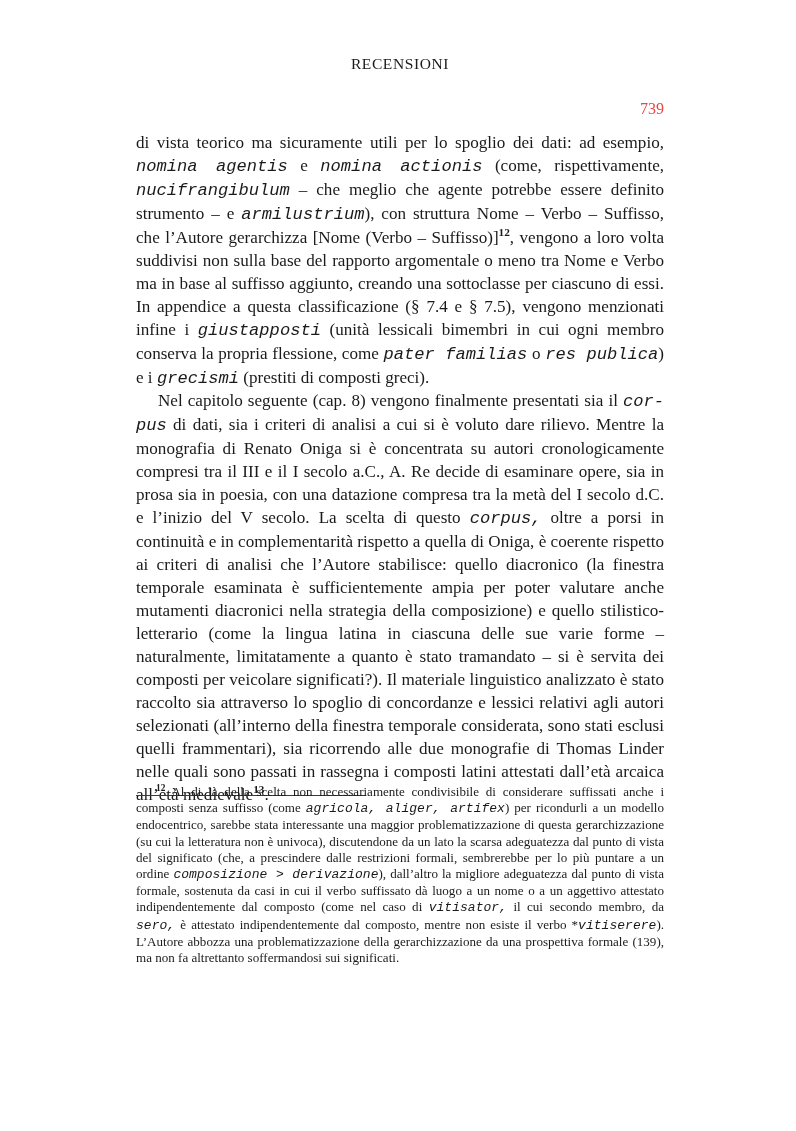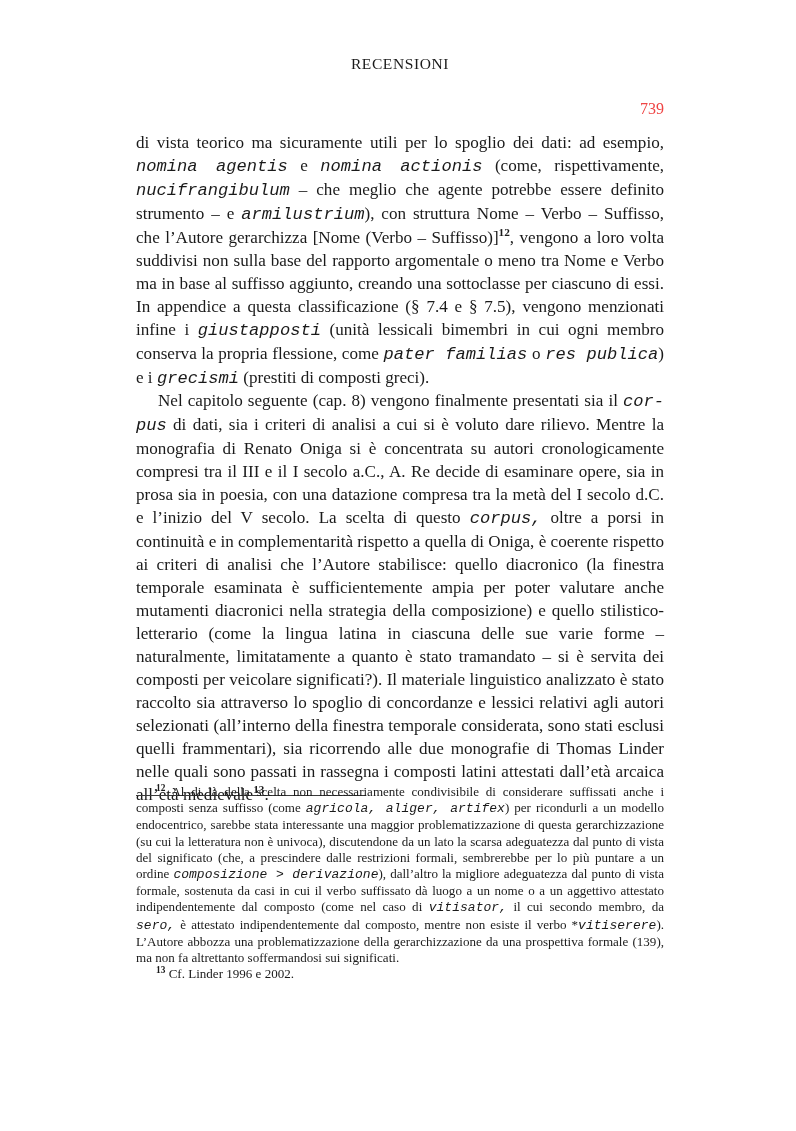--- a/index.html
+++ b/index.html
@@ -125,16 +125,15 @@
 
   <div class="textblock" id="textblock">
       <p class="para" id="para-1"><span>di vista teorico ma sicuramente utili per lo spoglio dei dati: ad esempio, </span><i>nomina agentis</i><span> e </span><i>nomina actionis</i><span> (come, rispettivamente, </span><i>nucifrangibulum</i><span> – che meglio che agente potrebbe essere definito strumento – e </span><i>armilu­strium</i><span>), con struttura Nome – Verbo – Suffisso, che l’Autore gerarchizza [Nome (Verbo – Suffisso)]</span><sup>12</sup><span>, vengono a loro volta suddivisi non sulla base del rapporto argomentale o meno tra Nome e Verbo ma in base al suffisso aggiunto, creando una sottoclasse per ciascuno di essi. In appendice a questa classificazione (§ 7.4 e § 7.5), vengono menzionati infine i </span><i>giustapposti</i><span> (unità lessicali bimembri in cui ogni membro conserva la propria flessione, come </span><i>pater familias</i><span> o </span><i>res publica</i><span>) e i </span><i>grecismi</i><span> (prestiti di composti greci).</span></p>
       <p class="para indent" id="para-2"><span>Nel capitolo seguente (cap. 8) vengono finalmente presentati sia il </span><i>cor­pus</i><span> di dati, sia i criteri di analisi a cui si è voluto dare rilievo. Mentre la monografia di Renato Oniga si è concentrata su autori cronologicamente compresi tra il III e il I secolo a.C., A. Re decide di esaminare opere, sia in prosa sia in poesia, con una datazione compresa tra la metà del I secolo d.C. e l’inizio del V secolo. La scelta di questo </span><i>corpus,</i><span> oltre a porsi in continuità e in complementarità rispetto a quella di Oniga, è coerente rispetto ai criteri di analisi che l’Autore stabilisce: quello diacronico (la finestra temporale esaminata è sufficientemente ampia per poter valutare anche mutamenti diacronici nella strategia della composizione) e quello stilistico-letterario (come la lingua latina in ciascuna delle sue varie forme – naturalmente, limitatamente a quanto è stato tramandato – si è servita dei composti per veicolare significati?). Il materiale linguistico analizzato è stato raccolto sia attraverso lo spoglio di concordanze e lessici relativi agli autori selezionati (all’interno della finestra temporale considerata, sono stati esclusi quelli frammentari), sia ricorrendo alle due monografie di Thomas Linder nelle quali sono passati in rassegna i composti latini attestati dall’età arcaica all’età medievale</span><sup>13</sup><span>.</span></p>
     </div>
 
   <div class="footnote-rule"></div>
 
   <div class="footnotes" id="footnotes">
       <p class="footnote" id="footnote-12"><sup>12</sup><span class="marker-gap"> </span><span>Al di là della scelta non necessariamente condivisibile di considerare suffissati anche i composti senza suffisso (come </span><i>agricola, aliger, artifex</i><span>) per ricondurli a un modello endocentrico, sarebbe stata interessante una maggior problematizzazione di questa gerarchizzazione (su cui la letteratura non è univoca), discutendone da un lato la scarsa adeguatezza dal punto di vista del significato (che, a prescindere dalle restrizioni formali, sembrerebbe per lo più puntare a un ordine </span><i>composizione &gt; derivazione</i><span>), dall’altro la migliore adeguatezza dal punto di vista formale, sostenuta da casi in cui il verbo suffissato dà luogo a un nome o a un aggettivo attestato indipendentemente dal composto (come nel caso di </span><i>vitisator,</i><span> il cui secondo membro, da </span><i>sero,</i><span> è attestato indipendentemente dal composto, mentre non esiste il verbo *</span><i>vitiserere</i><span>). L’Autore abbozza una problematizzazione della gerarchizzazione da una prospettiva formale (139), ma non fa altrettanto soffermandosi sui significati.</span></p>
-      <p class="footnote" id="footnote-13"><sup>13</sup><span class="marker-gap"> </span><span>Cf. Linder 1996 e 2002.</span></p>
     </div>
 
 </div>
 
 </body></html>

